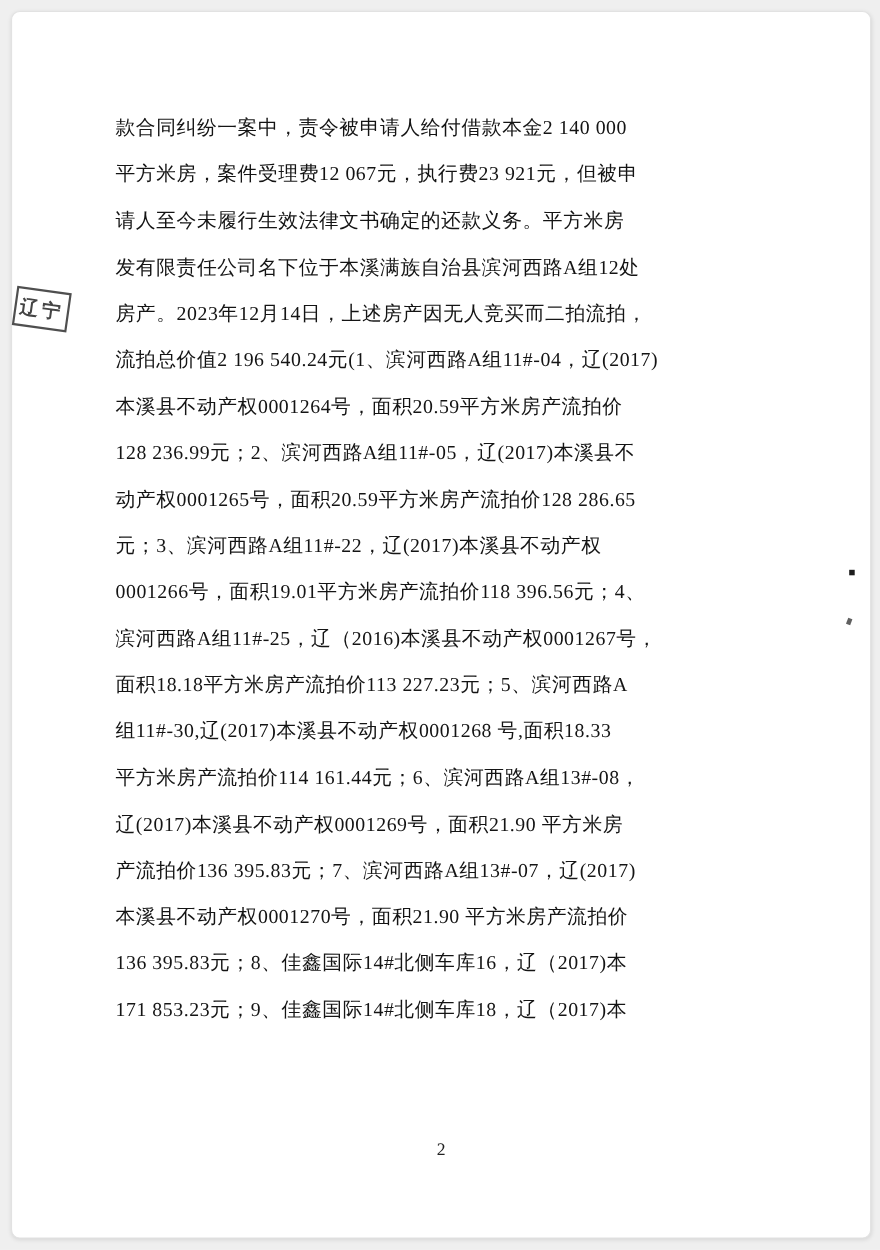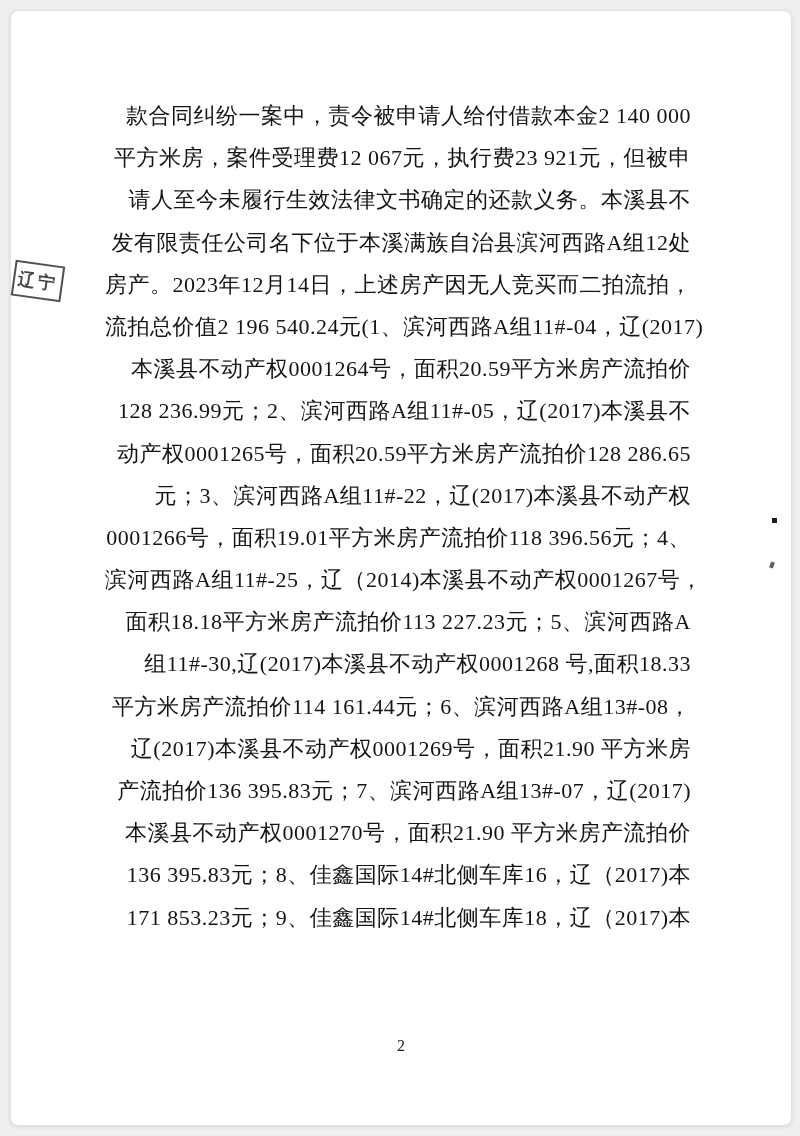--- a/index.html
+++ b/index.html
@@ -29,28 +29,27 @@
     box-shadow: 0 1px 4px rgba(0,0,0,0.10);
     box-sizing: border-box;
   }
   .textblock {
     position: absolute;
     left: 94px;
     top: 84px;
     width: 586px;
   }
   .line {
-    font-size: 22px;
+    font-size: 18px;
     line-height: 42.2px;
     height: 42.2px;
     color: #141414;
     letter-spacing: 0.5px;
     white-space: nowrap;
     overflow: visible;
-    text-align: right;
   }
   .stamp {
     position: absolute;
     left: 2px;
     top: 252px;
     width: 50px;
     height: 36px;
     border: 2.5px solid rgba(35,35,35,0.8);
     transform: rotate(8deg);
     display: flex;
@@ -87,30 +86,30 @@
 <div class="canvas">
   <div class="paper">
 
     <div class="stamp">
       <span>辽宁</span>
     </div>
 
     <div class="textblock">
       <div class="line">款合同纠纷一案中，责令被申请人给付借款本金2 140 000</div>
       <div class="line">平方米房，案件受理费12 067元，执行费23 921元，但被申</div>
-      <div class="line">请人至今未履行生效法律文书确定的还款义务。本溪县不</div>
+      <div class="line">请人至今未履行生效法律文书确定的还款义务。平方米房</div>
       <div class="line">发有限责任公司名下位于本溪满族自治县滨河西路A组12处</div>
       <div class="line">房产。2023年12月14日，上述房产因无人竞买而二拍流拍，</div>
       <div class="line">流拍总价值2 196 540.24元(1、滨河西路A组11#-04，辽(2017)</div>
       <div class="line">本溪县不动产权0001264号，面积20.59平方米房产流拍价</div>
       <div class="line">128 236.99元；2、滨河西路A组11#-05，辽(2017)本溪县不</div>
       <div class="line">动产权0001265号，面积20.59平方米房产流拍价128 286.65</div>
       <div class="line">元；3、滨河西路A组11#-22，辽(2017)本溪县不动产权</div>
       <div class="line">0001266号，面积19.01平方米房产流拍价118 396.56元；4、</div>
-      <div class="line">滨河西路A组11#-25，辽（2014)本溪县不动产权0001267号，</div>
+      <div class="line">滨河西路A组11#-25，辽（2016)本溪县不动产权0001267号，</div>
       <div class="line">面积18.18平方米房产流拍价113 227.23元；5、滨河西路A</div>
       <div class="line">组11#-30,辽(2017)本溪县不动产权0001268 号,面积18.33</div>
       <div class="line">平方米房产流拍价114 161.44元；6、滨河西路A组13#-08，</div>
       <div class="line">辽(2017)本溪县不动产权0001269号，面积21.90 平方米房</div>
       <div class="line">产流拍价136 395.83元；7、滨河西路A组13#-07，辽(2017)</div>
       <div class="line">本溪县不动产权0001270号，面积21.90 平方米房产流拍价</div>
       <div class="line">136 395.83元；8、佳鑫国际14#北侧车库16，辽（2017)本</div>
       <div class="line">171 853.23元；9、佳鑫国际14#北侧车库18，辽（2017)本</div>
     </div>
 

